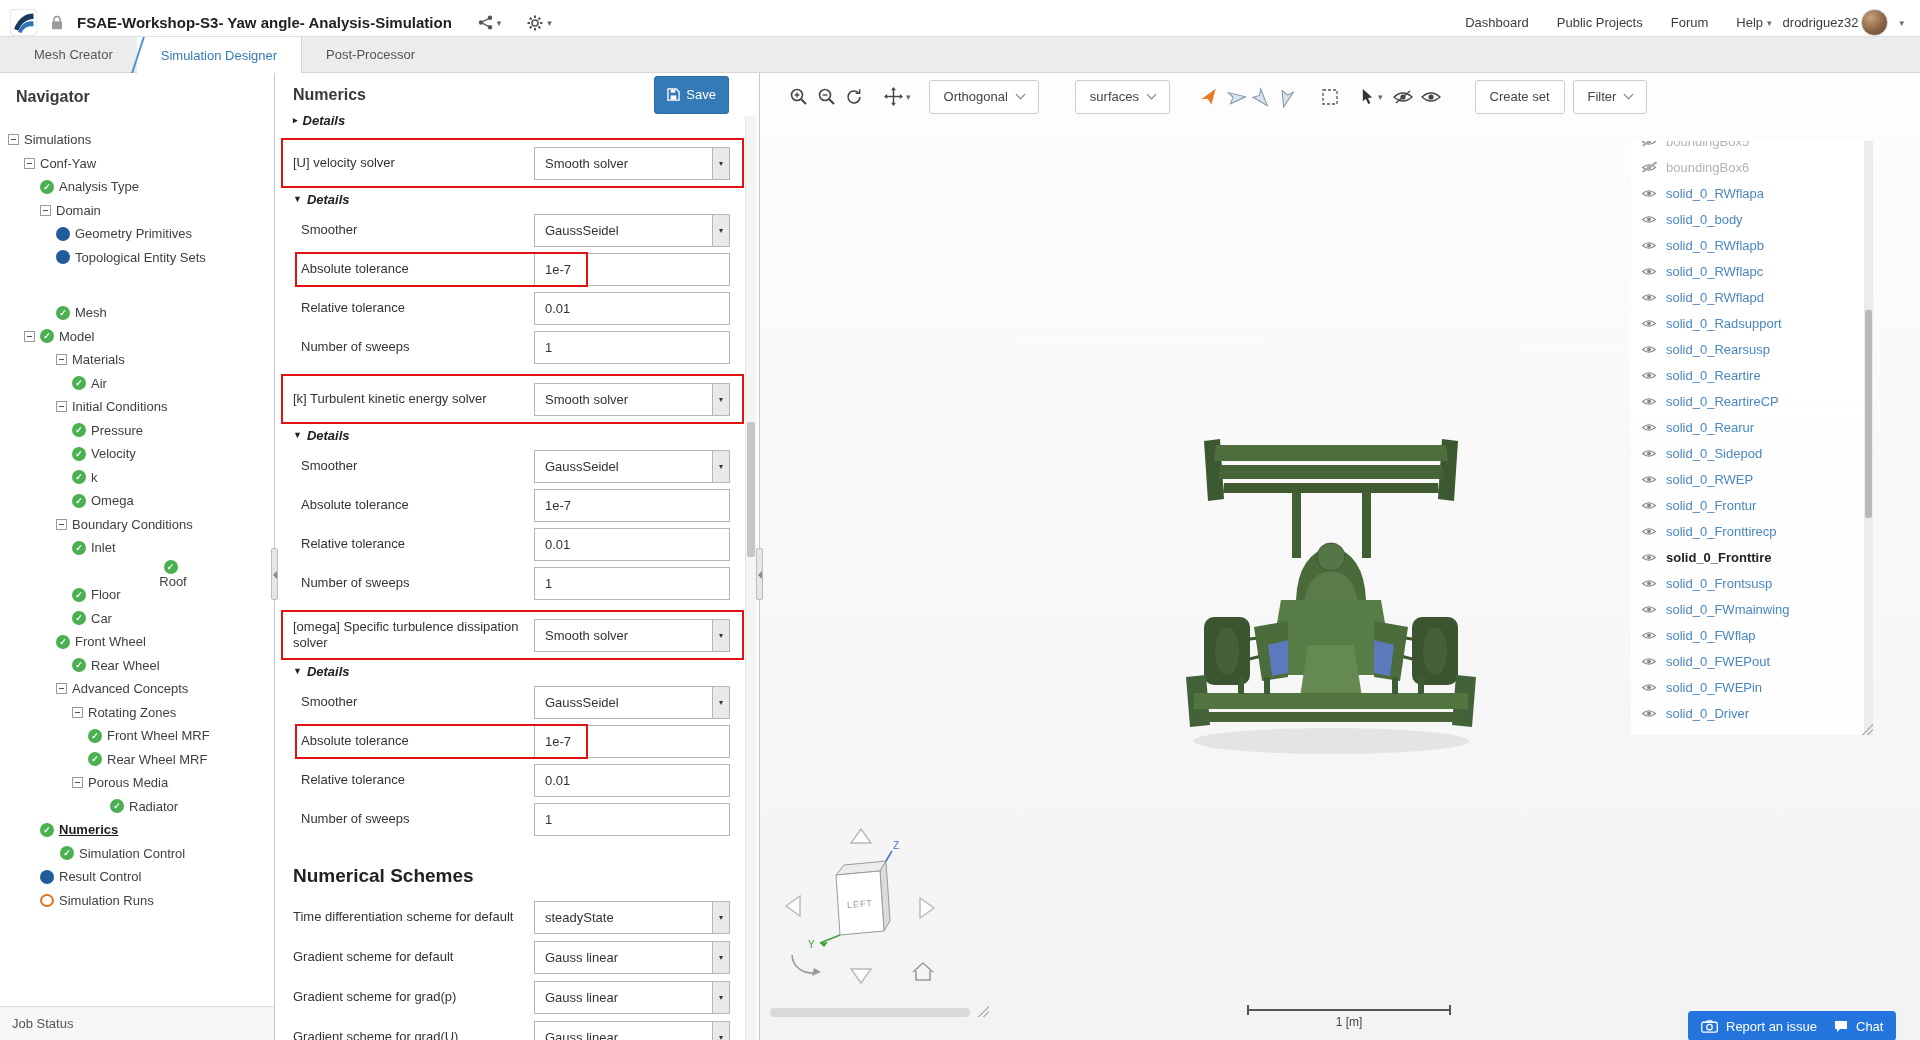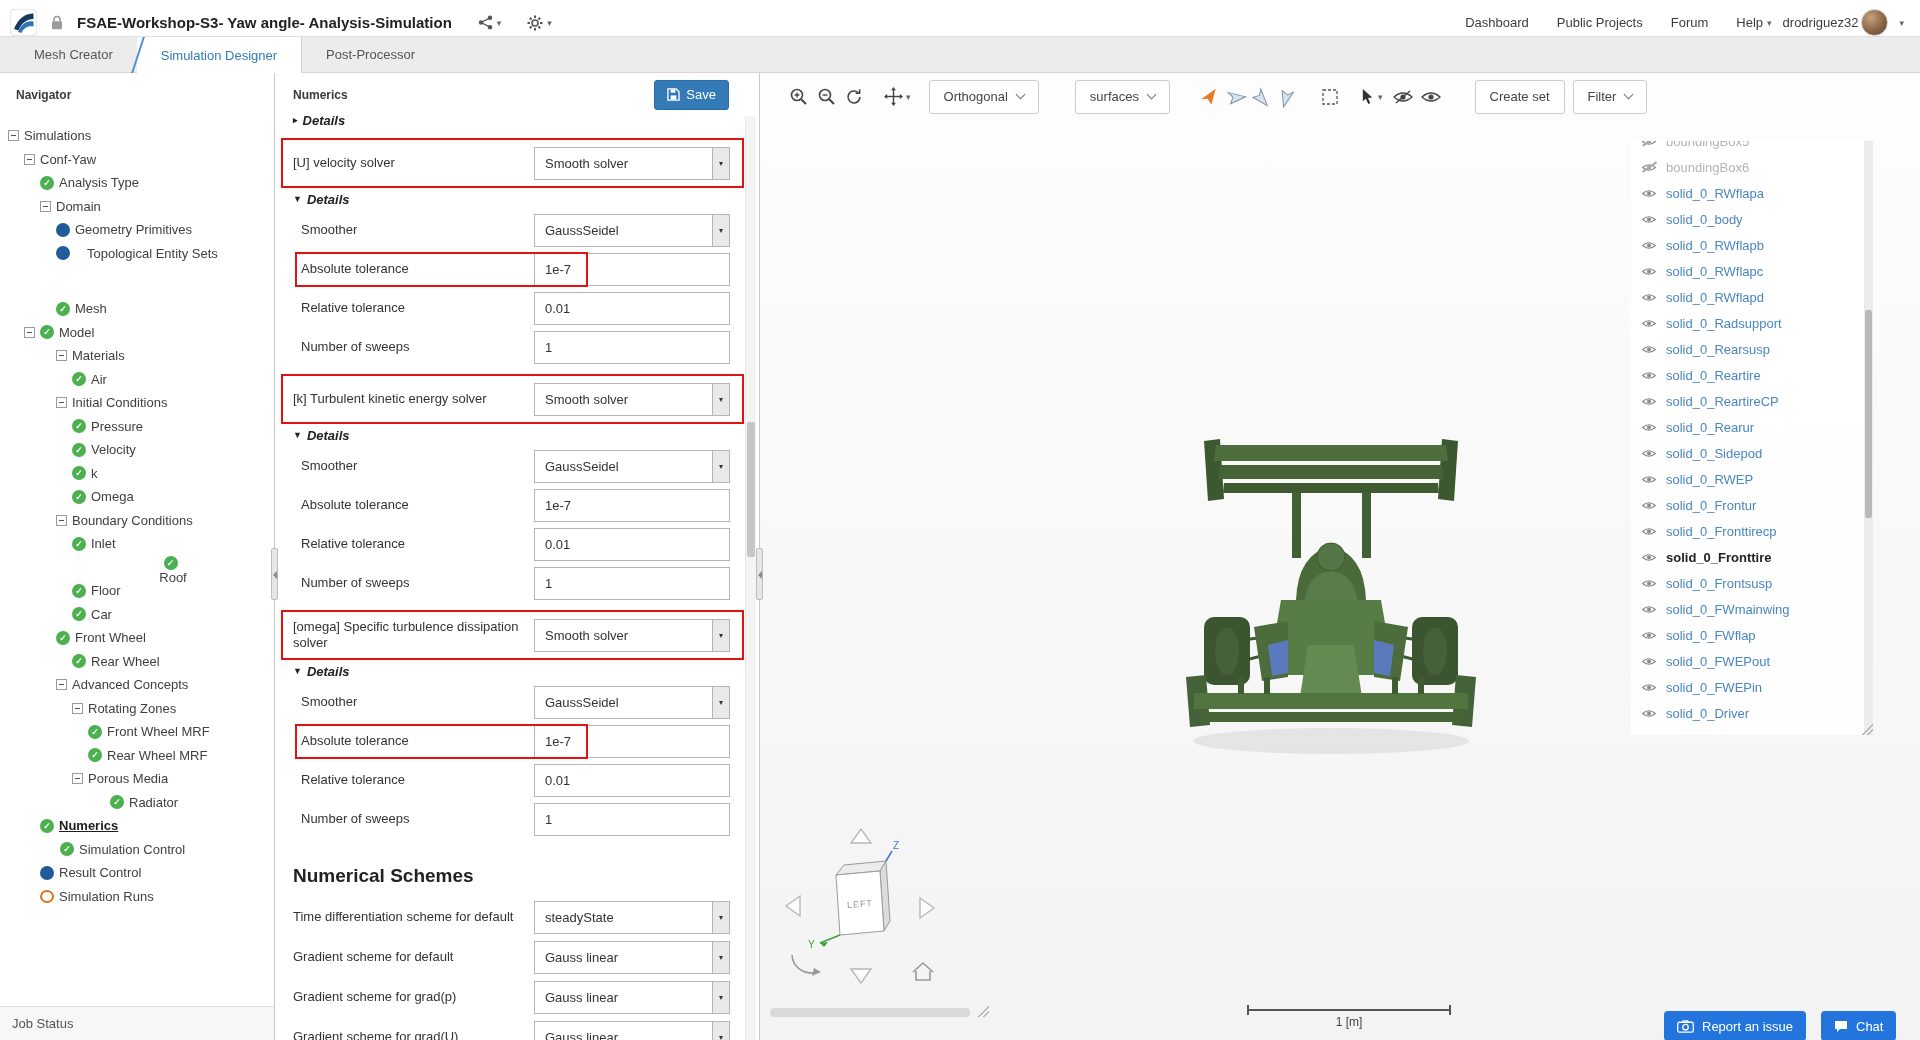--- a/index.html
+++ b/index.html
@@ -24,42 +24,42 @@
   .tabbar { flex:0 0 36px; background:#ececec; border-bottom:1px solid #d6d6d6; display:flex; align-items:stretch; padding-left:10px; }
   .tab { padding:0 24px; display:flex; align-items:center; font-size:13px; color:#555; cursor:pointer; position:relative; }
   .tab.active { background:#fff; color:#337ab7; border-right:1px solid #d6d6d6; margin-bottom:-1px; }
   .tab.active::before { content:''; position:absolute; left:0; top:0; bottom:0; width:2px; background:#4a90d2; transform:skewX(-18deg); }
 
   
   .main { flex:1; display:flex; min-height:0; }
 
   
   .navigator { flex:0 0 275px; border-right:1px solid #c9c9c9; display:flex; flex-direction:column; background:#fff; position:relative; }
-  .navigator h1, .panel-header h1 { font-size:12px; font-weight:bold; color:#3a3a3a; }
+  .navigator h1, .panel-header h1 { font-size:16px; font-weight:bold; color:#3a3a3a; }
   .navigator h1 { padding:15px 16px 8px; }
   .tree { flex:1; overflow:hidden; padding-top:14px; }
   .tree-row { height:23.5px; display:flex; align-items:center; white-space:nowrap; cursor:pointer; }
   .expander { width:11px; height:11px; border:1px solid #9a9a9a; background:#fff; margin-right:5px; display:none; align-items:center; justify-content:center; flex:0 0 11px; }
   .expander.minus { display:inline-flex; }
   .expander.minus::before { content:''; width:5px; height:1px; background:#555; }
   .status { width:14px; height:14px; border-radius:50%; margin-right:5px; display:none; align-items:center; justify-content:center; flex:0 0 14px; }
   .status.check { display:inline-flex; background:#4caf50; }
   .status.check::before { content:'\2713'; color:#fff; font-size:9px; font-weight:bold; }
   .status.dot { display:inline-flex; background:#1f5c99; }
   .status.circle { display:inline-flex; width:13px; height:13px; border:2px solid #e2711d; background:#fff; }
   .tree-label { font-size:13px; color:#404040; }
   .tree-row.selected .tree-label { font-weight:bold; text-decoration:underline; color:#1d1d1d; }
   .job-status { flex:0 0 34px; border-top:1px solid #ddd; background:#f7f7f7; display:flex; align-items:center; padding:0 12px; color:#555; }
   .v-handle { position:absolute; right:-4px; top:475px; width:7px; height:52px; background:#e6e6e6; border:1px solid #bdbdbd; border-radius:2px; z-index:5; cursor:col-resize; }
   .v-handle::before { content:''; position:absolute; left:1px; top:22px; border-top:4px solid transparent; border-bottom:4px solid transparent; border-right:4px solid #8a8a8a; }
 
   
   .panel { flex:0 0 485px; border-right:1px solid #c9c9c9; background:#fff; display:flex; flex-direction:column; position:relative; }
   .panel-header { flex:0 0 43px; display:flex; align-items:center; justify-content:space-between; padding:0 30px 0 18px; }
-  .save-btn { background:#337ab7; color:#fff; border:1px solid #2e6da4; border-radius:3px; height:30px; padding:0 12px; display:flex; align-items:center; gap:6px; font-size:13px; font-family:"Liberation Sans", sans-serif; cursor:pointer; }
+  .save-btn { background:#337ab7; color:#fff; border:1px solid #2e6da4; border-radius:3px; height:38px; padding:0 12px; display:flex; align-items:center; gap:6px; font-size:13px; font-family:"Liberation Sans", sans-serif; cursor:pointer; }
   .panel-body { flex:1; overflow:hidden; padding:0 29px 0 18px; position:relative; }
   .cut-details { margin-top:-7px; height:22px; display:flex; align-items:center; gap:5px; font-weight:bold; font-style:italic; font-size:13px; color:#222; }
   .tri { font-size:9px; font-style:normal; color:#222; }
   .solver-row { display:flex; align-items:center; margin-top:14px; min-height:36px; position:relative; }
   .flabel { flex:1; font-size:13px; color:#333; padding-right:10px; line-height:1.25; }
   .control { flex:0 0 196px; width:196px; height:33px; border:1px solid #b5b5b5; background:#fff; display:flex; align-items:stretch; cursor:pointer; }
   .control .val { flex:1; display:flex; align-items:center; padding:0 10px; font-size:13px; color:#333; overflow:hidden; white-space:nowrap; }
   .sel-btn { flex:0 0 17px; background:#e9e9e9; border-left:1px solid #b5b5b5; display:flex; align-items:center; justify-content:center; font-size:8px; color:#333; }
   .solver-row.highlighted::after { content:''; position:absolute; left:-12px; right:-14px; top:-7px; bottom:-7px; border:2px solid #e11212; pointer-events:none; }
   .details-header { display:flex; align-items:center; gap:5px; font-weight:bold; font-style:italic; font-size:13px; color:#222; height:24px; margin-top:6px; cursor:pointer; }
@@ -113,21 +113,21 @@
   .sb-line::before{left:0} .sb-line::after{right:0}
   .sb-label { text-align:center; font-size:12px; color:#444; margin-top:4px; }
 
   
   .h-scroll { position:absolute; left:10px; top:935px; width:200px; height:9px; background:#d9d9d9; border-radius:4px; cursor:pointer; }
   .corner-grip { position:absolute; left:216px; top:931px; width:13px; height:13px;
     background:linear-gradient(135deg, transparent 55%, #b5b5b5 55%, #b5b5b5 62%, transparent 62%, transparent 74%, #b5b5b5 74%, #b5b5b5 81%, transparent 81%); cursor:nwse-resize; }
 
   
   .blue-btn { position:absolute; top:938px; height:30px; background:#2375dd; color:#fff; border:none; border-radius:4px; display:flex; align-items:center; gap:8px; padding:0 13px; font-size:13px; font-family:"Liberation Sans", sans-serif; cursor:pointer; }
-  .report-btn { left:904px; }
+  .report-btn { left:928px; }
   .chat-btn { left:1061px; }
 </style>
 </head>
 <body>
 
 <div class="app">
 
   <header class="topbar">
     <div class="tb-left">
       <div class="logo">
@@ -244,21 +244,21 @@
 
             <span class="tree-label">Domain</span>
           </div>
 
           <div class="tree-row" style="padding-left: 56px;">
 
             <span class="status dot"></span>
             <span class="tree-label">Geometry Primitives</span>
           </div>
 
-          <div class="tree-row" style="padding-left: 56px; gap: 12px;">
+          <div class="tree-row" style="padding-left: 56px;">
 
             <span class="status dot"></span>
             <span class="tree-label">Topological Entity Sets</span>
           </div>
 
           <div class="tree-row" style="padding-left: 56px; margin-top: 32px;">
 
             <span class="status check"></span>
             <span class="tree-label">Mesh</span>
           </div>

